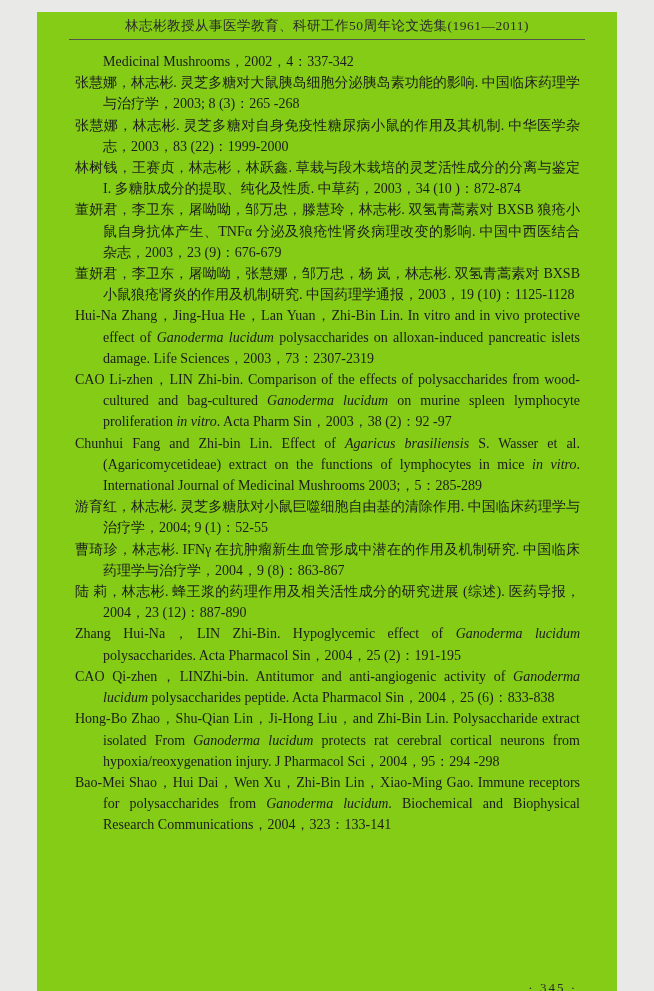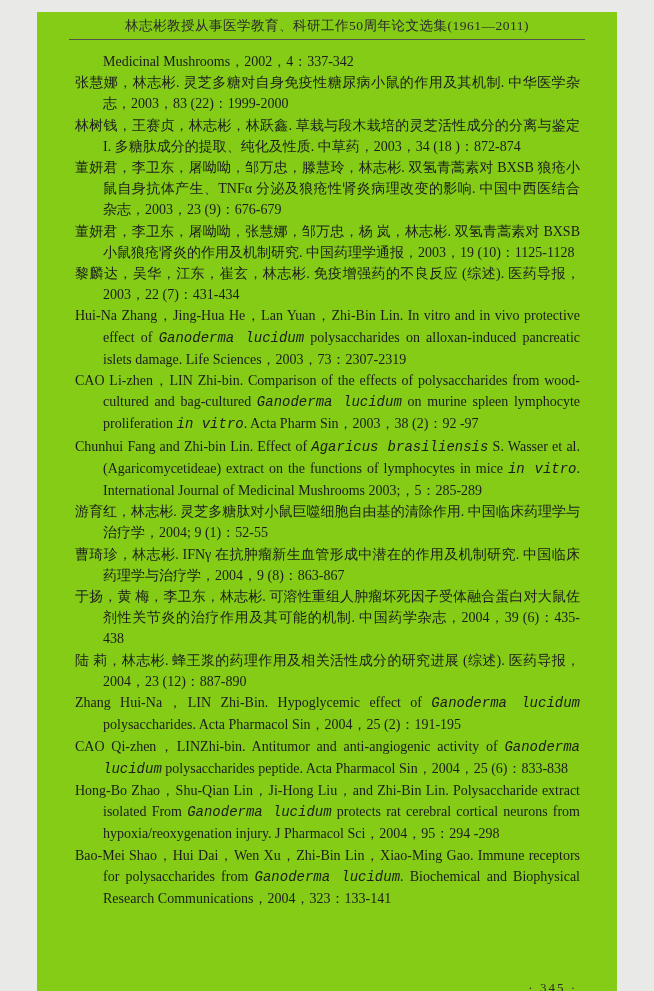--- a/index.html
+++ b/index.html
@@ -41,21 +41,20 @@
     margin: 0;
     padding-left: 28px;
     text-indent: -28px;
     word-break: break-word;
   }
   .ref.cont {
     text-indent: 0;
   }
   .ref i {
     font-style: italic;
-    font-family: Liberation Mono, monospace;
   }
   .page-number {
     position: absolute;
     right: 40px;
     bottom: 7px;
     font-size: 13px;
     color: #2b2b2b;
     letter-spacing: 2px;
   }
 </style>
@@ -63,31 +62,30 @@
 <body>
 
 <div class="page">
   <div class="header">
     <div class="header-title">林志彬教授从事医学教育、科研工作50周年论文选集(1961—2011)</div>
     <hr class="header-rule">
   </div>
 
   <div class="refs" id="refs">
       <p class="ref cont"><span>Medicinal Mushrooms，2002，4：337-342</span></p>
+      <p class="ref"><span>张慧娜，林志彬. 灵芝多糖对大鼠胰岛细胞分泌胰岛素功能的影响. 中国临床药理学与治疗学，2003; 8 (3)：265 -268</span></p>
       <p class="ref"><span>张慧娜，林志彬. 灵芝多糖对自身免疫性糖尿病小鼠的作用及其机制. 中华医学杂志，2003，83 (22)：1999-2000</span></p>
-      <p class="ref"><span>林树钱，王赛贞，林志彬，林跃鑫. 草栽与段木栽培的灵芝活性成分的分离与鉴定 I. 多糖肽成分的提取、纯化及性质. 中草药，2003，34 (18 )：872-874</span></p>
+      <p class="ref"><span>林树钱，王赛贞，林志彬，林跃鑫. 草栽与段木栽培的灵芝活性成分的分离与鉴定 I. 多糖肽成分的提取、纯化及性质. 中草药，2003，34 (10 )：872-874</span></p>
       <p class="ref"><span>董妍君，李卫东，屠呦呦，邹万忠，滕慧玲，林志彬. 双氢青蒿素对 BXSB 狼疮小鼠自身抗体产生、TNFα 分泌及狼疮性肾炎病理改变的影响. 中国中西医结合杂志，2003，23 (9)：676-679</span></p>
       <p class="ref"><span>董妍君，李卫东，屠呦呦，张慧娜，邹万忠，杨 岚，林志彬. 双氢青蒿素对 BXSB 小鼠狼疮肾炎的作用及机制研究. 中国药理学通报，2003，19 (10)：1125-1128</span></p>
-      <p class="ref"><span>黎麟达，吴华，江东，崔玄，林志彬. 免疫增强药的不良反应 (综述). 医药导报，2003，22 (7)：431-434</span></p>
       <p class="ref"><span>Hui-Na Zhang，Jing-Hua He，Lan Yuan，Zhi-Bin Lin. In vitro and in vivo protective effect of </span><i>Ganoderma lucidum</i><span> polysaccharides on alloxan-induced pancreatic islets damage. Life Sciences，2003，73：2307-2319</span></p>
       <p class="ref"><span>CAO Li-zhen，LIN Zhi-bin. Comparison of the effects of polysaccharides from wood-cultured and bag-cultured </span><i>Ganoderma lucidum</i><span> on murine spleen lymphocyte proliferation </span><i>in vitro</i><span>. Acta Pharm Sin，2003，38 (2)：92 -97</span></p>
       <p class="ref"><span>Chunhui Fang and Zhi-bin Lin. Effect of </span><i>Agaricus brasiliensis</i><span> S. Wasser et al. (Agaricomycetideae) extract on the functions of lymphocytes in mice </span><i>in vitro</i><span>. International Journal of Medicinal Mushrooms 2003;，5：285-289</span></p>
       <p class="ref"><span>游育红，林志彬. 灵芝多糖肽对小鼠巨噬细胞自由基的清除作用. 中国临床药理学与治疗学，2004; 9 (1)：52-55</span></p>
       <p class="ref"><span>曹琦珍，林志彬. IFNγ 在抗肿瘤新生血管形成中潜在的作用及机制研究. 中国临床药理学与治疗学，2004，9 (8)：863-867</span></p>
-      <p class="ref"><span>于扬，黄 梅，李卫东，林志彬. 可溶性重组人肿瘤坏死因子受体融合蛋白对大鼠佐剂性关节炎的治疗作用及其可能的机制. 中国药学杂志，2004，39 (6)：435-438</span></p>
       <p class="ref"><span>陆 莉，林志彬. 蜂王浆的药理作用及相关活性成分的研究进展 (综述). 医药导报，2004，23 (12)：887-890</span></p>
       <p class="ref"><span>Zhang Hui-Na，LIN Zhi-Bin. Hypoglycemic effect of </span><i>Ganoderma lucidum</i><span> polysaccharides. Acta Pharmacol Sin，2004，25 (2)：191-195</span></p>
       <p class="ref"><span>CAO Qi-zhen，LINZhi-bin. Antitumor and anti-angiogenic activity of </span><i>Ganoderma lucidum</i><span> polysaccharides peptide. Acta Pharmacol Sin，2004，25 (6)：833-838</span></p>
       <p class="ref"><span>Hong-Bo Zhao，Shu-Qian Lin，Ji-Hong Liu，and Zhi-Bin Lin. Polysaccharide extract isolated From </span><i>Ganoderma lucidum</i><span> protects rat cerebral cortical neurons from hypoxia/reoxygenation injury. J Pharmacol Sci，2004，95：294 -298</span></p>
       <p class="ref"><span>Bao-Mei Shao，Hui Dai，Wen Xu，Zhi-Bin Lin，Xiao-Ming Gao. Immune receptors for polysaccharides from </span><i>Ganoderma lucidum</i><span>. Biochemical and Biophysical Research Communications，2004，323：133-141</span></p>
     </div>
 
   <div class="page-number">· 345 ·</div>
 </div>
 

